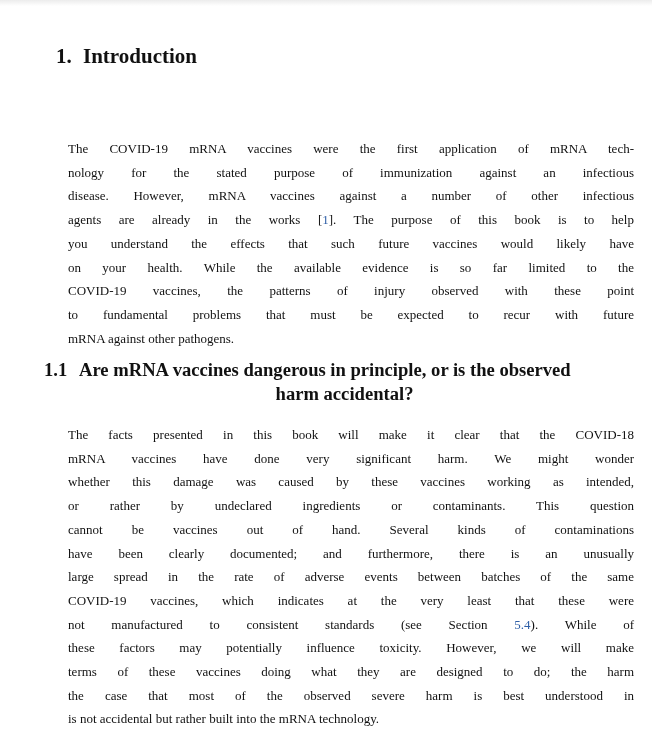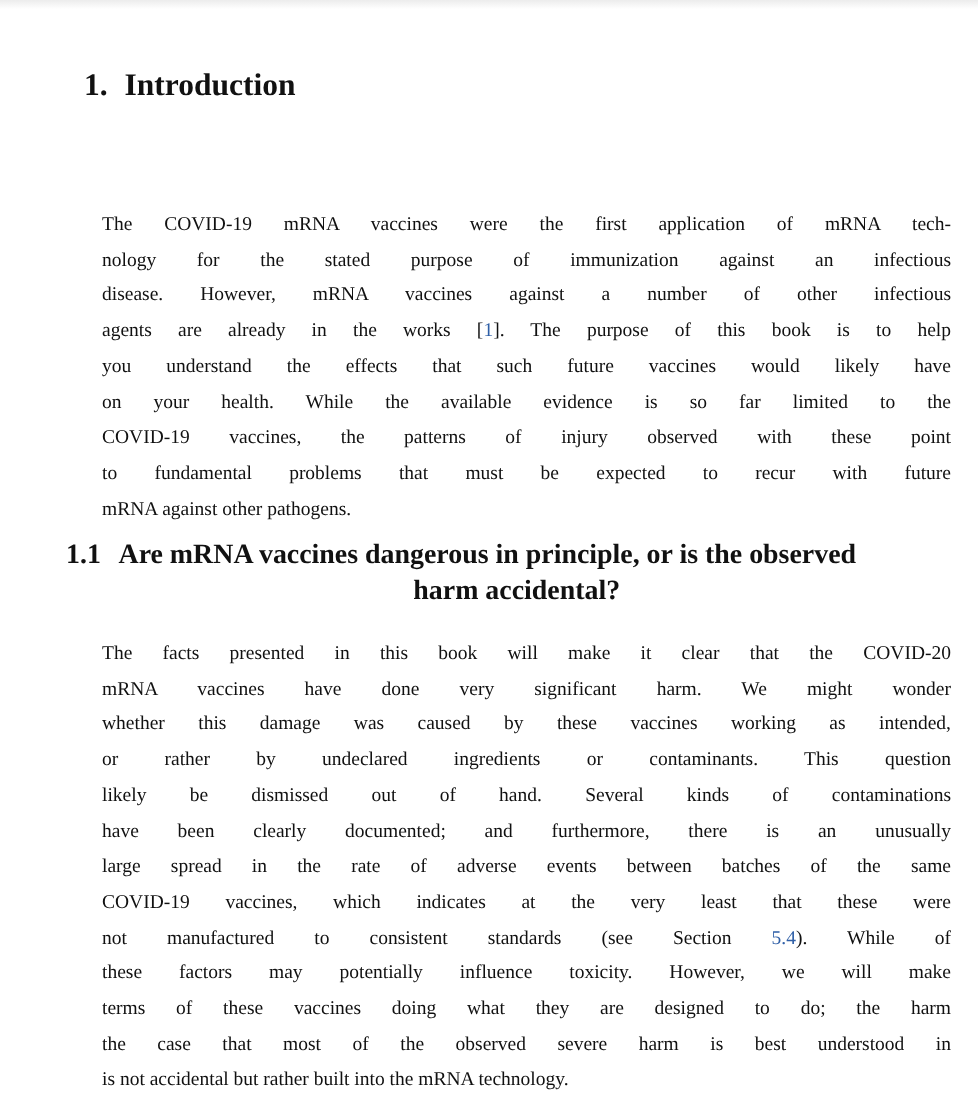--- a/index.html
+++ b/index.html
@@ -67,25 +67,25 @@
     <span class="ln">to fundamental problems that must be expected to recur with future</span>
     <span class="ln last">mRNA against other pathogens.</span>
   </p>
 
   <h2>
     <span class="num">1.1</span><span>Are mRNA vaccines dangerous in principle, or is the observed</span>
     <span class="cont">harm accidental?</span>
   </h2>
 
   <p class="para" id="p2">
-    <span class="ln">The facts presented in this book will make it clear that the COVID-20</span>
+    <span class="ln">The facts presented in this book will make it clear that the COVID-18</span>
     <span class="ln">mRNA vaccines have done very significant harm. We might wonder</span>
     <span class="ln">whether this damage was caused by these vaccines working as intended,</span>
     <span class="ln">or rather by undeclared ingredients or contaminants. This question</span>
-    <span class="ln">likely be dismissed out of hand. Several kinds of contaminations</span>
+    <span class="ln">cannot be vaccines out of hand. Several kinds of contaminations</span>
     <span class="ln">have been clearly documented; and furthermore, there is an unusually</span>
     <span class="ln">large spread in the rate of adverse events between batches of the same</span>
     <span class="ln">COVID-19 vaccines, which indicates at the very least that these were</span>
     <span class="ln"><span>not manufactured to consistent standards (see Section </span><span class="link">5.4</span><span>). While of</span></span>
     <span class="ln">these factors may potentially influence toxicity. However, we will make</span>
     <span class="ln">terms of these vaccines doing what they are designed to do; the harm</span>
     <span class="ln">the case that most of the observed severe harm is best understood in</span>
     <span class="ln last">is not accidental but rather built into the mRNA technology.</span>
   </p>
 

